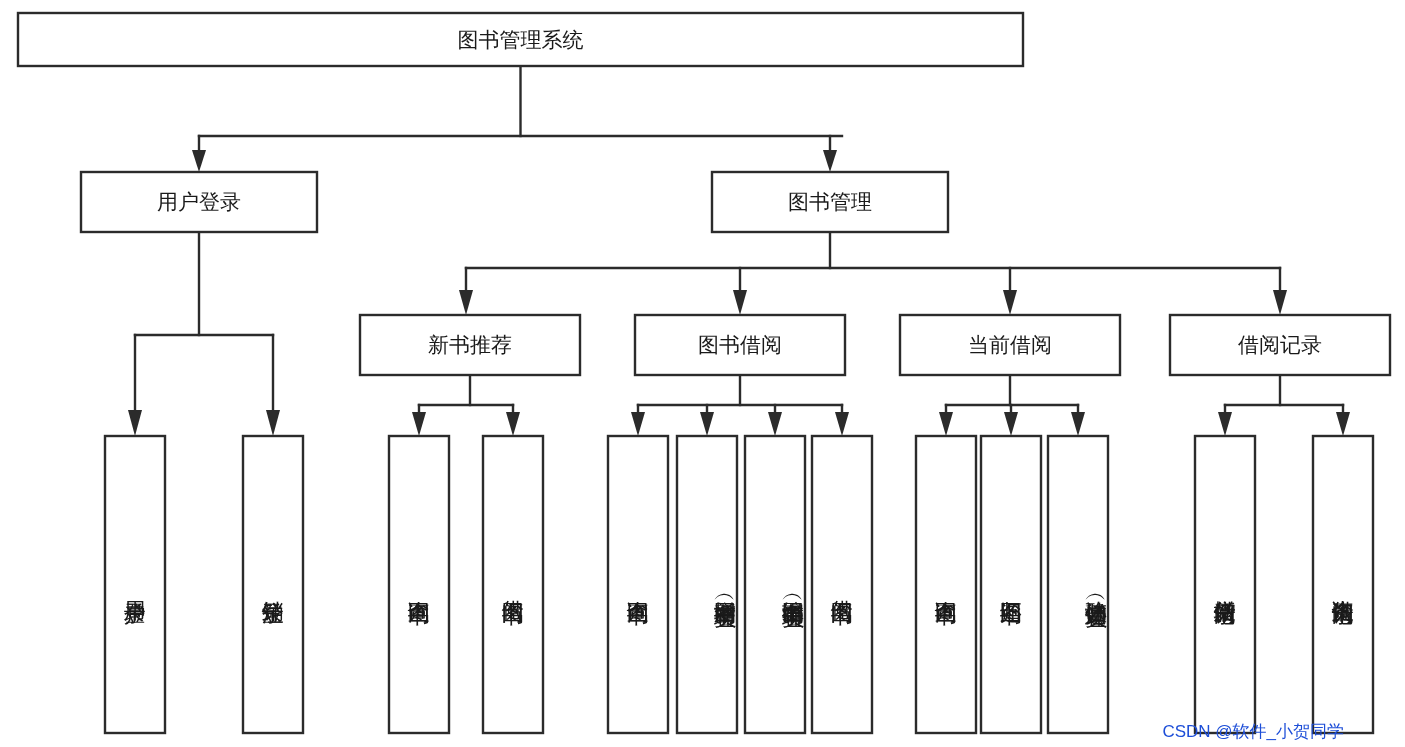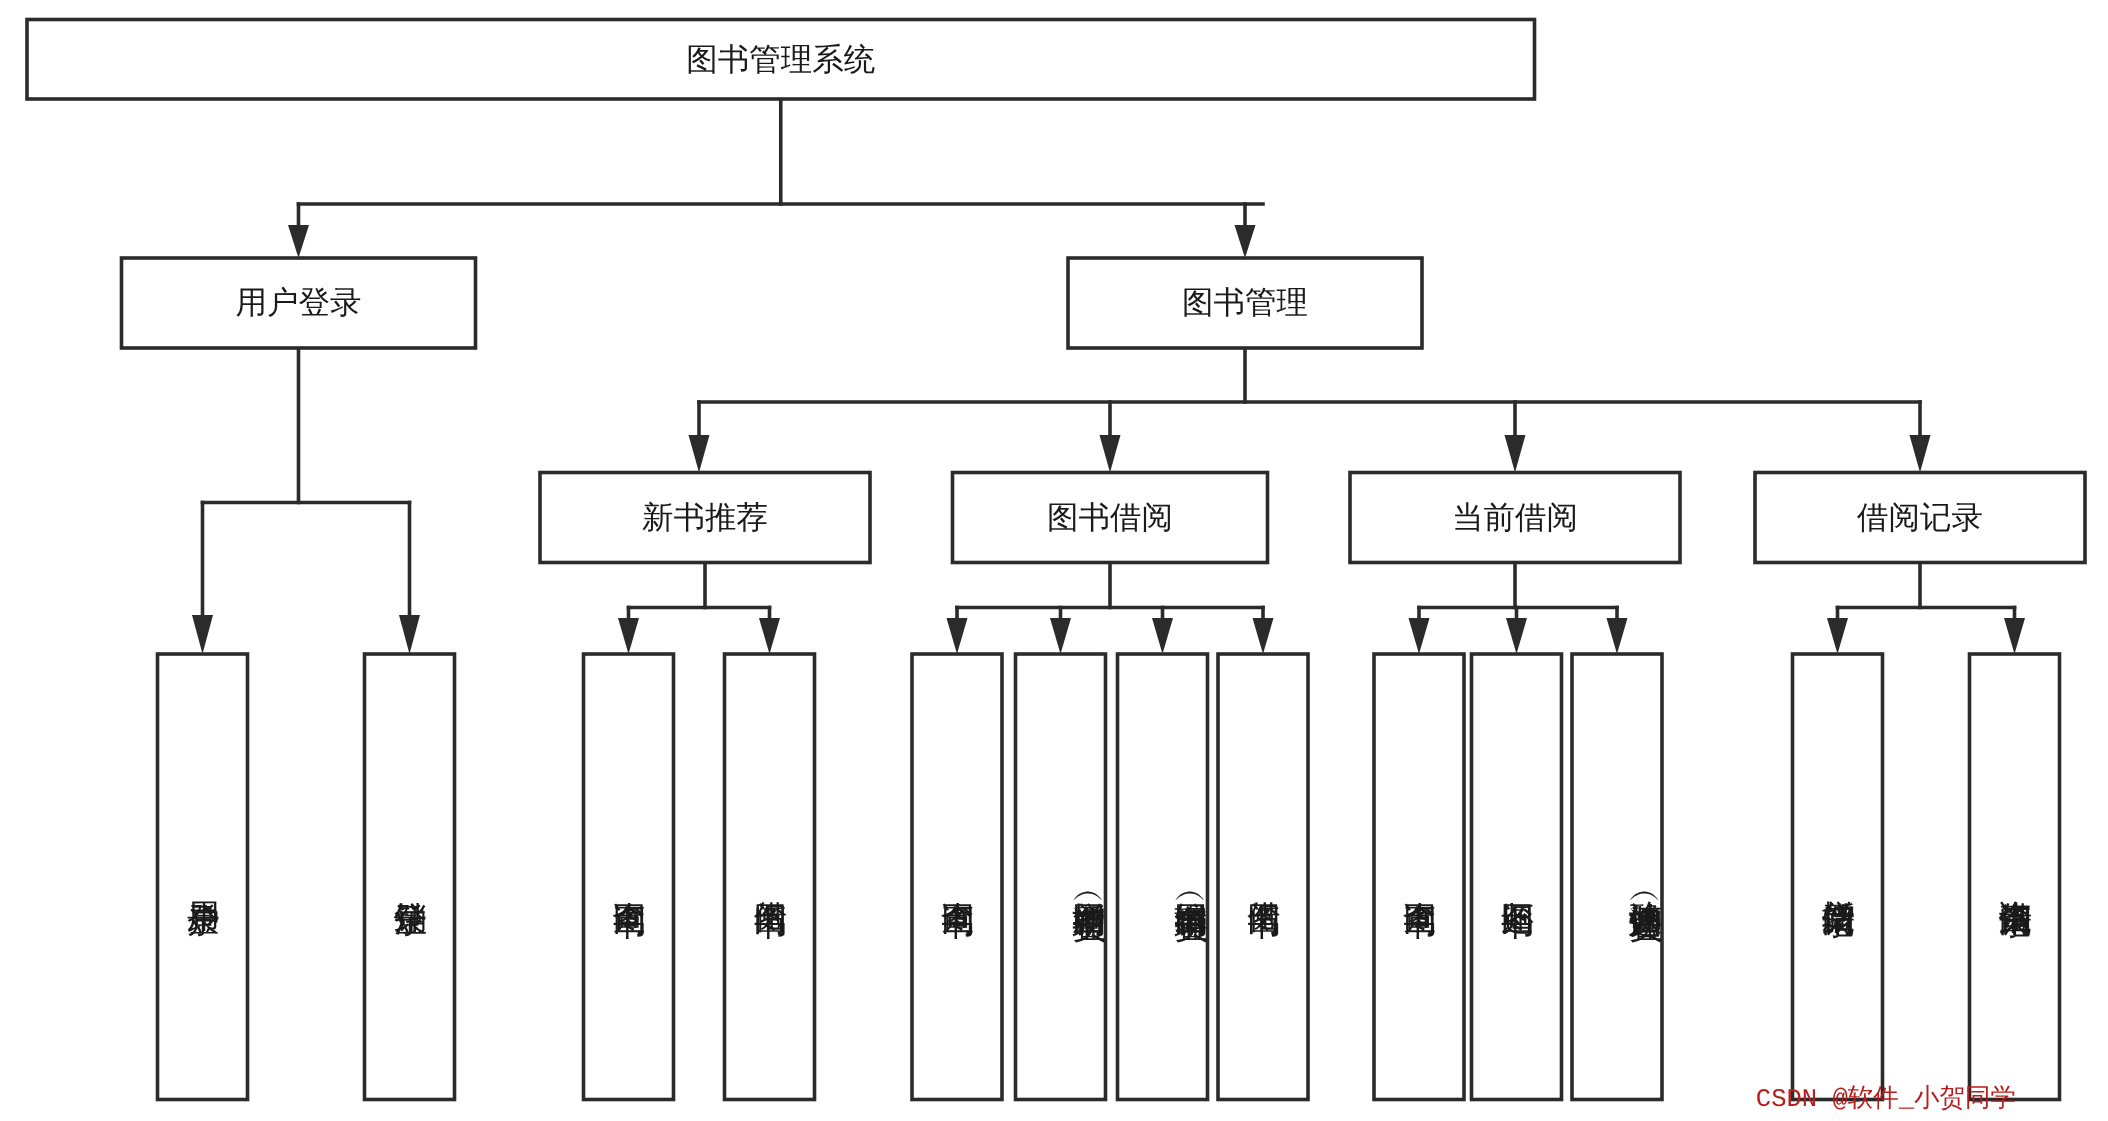--- a/index.html
+++ b/index.html
@@ -63,23 +63,23 @@
     white-space: nowrap;
     pointer-events: none;
   }
   .node-label-v.center-v {
     align-items: center;
   }
   .watermark {
     position: absolute;
     right: 10px;
     bottom: 4px;
-    font-family: Liberation Mono, monospace;
+    font-family: Liberation Sans, sans-serif;
     font-size: 17px;
-    color: #b91c1c;
+    color: #1d4ed8;
     white-space: nowrap;
   }
 </style>
 </head>
 <body>
 
 <div id="diagram-root">
 
   <svg id="flow" viewBox="0 0 1405 747">
     <defs>

